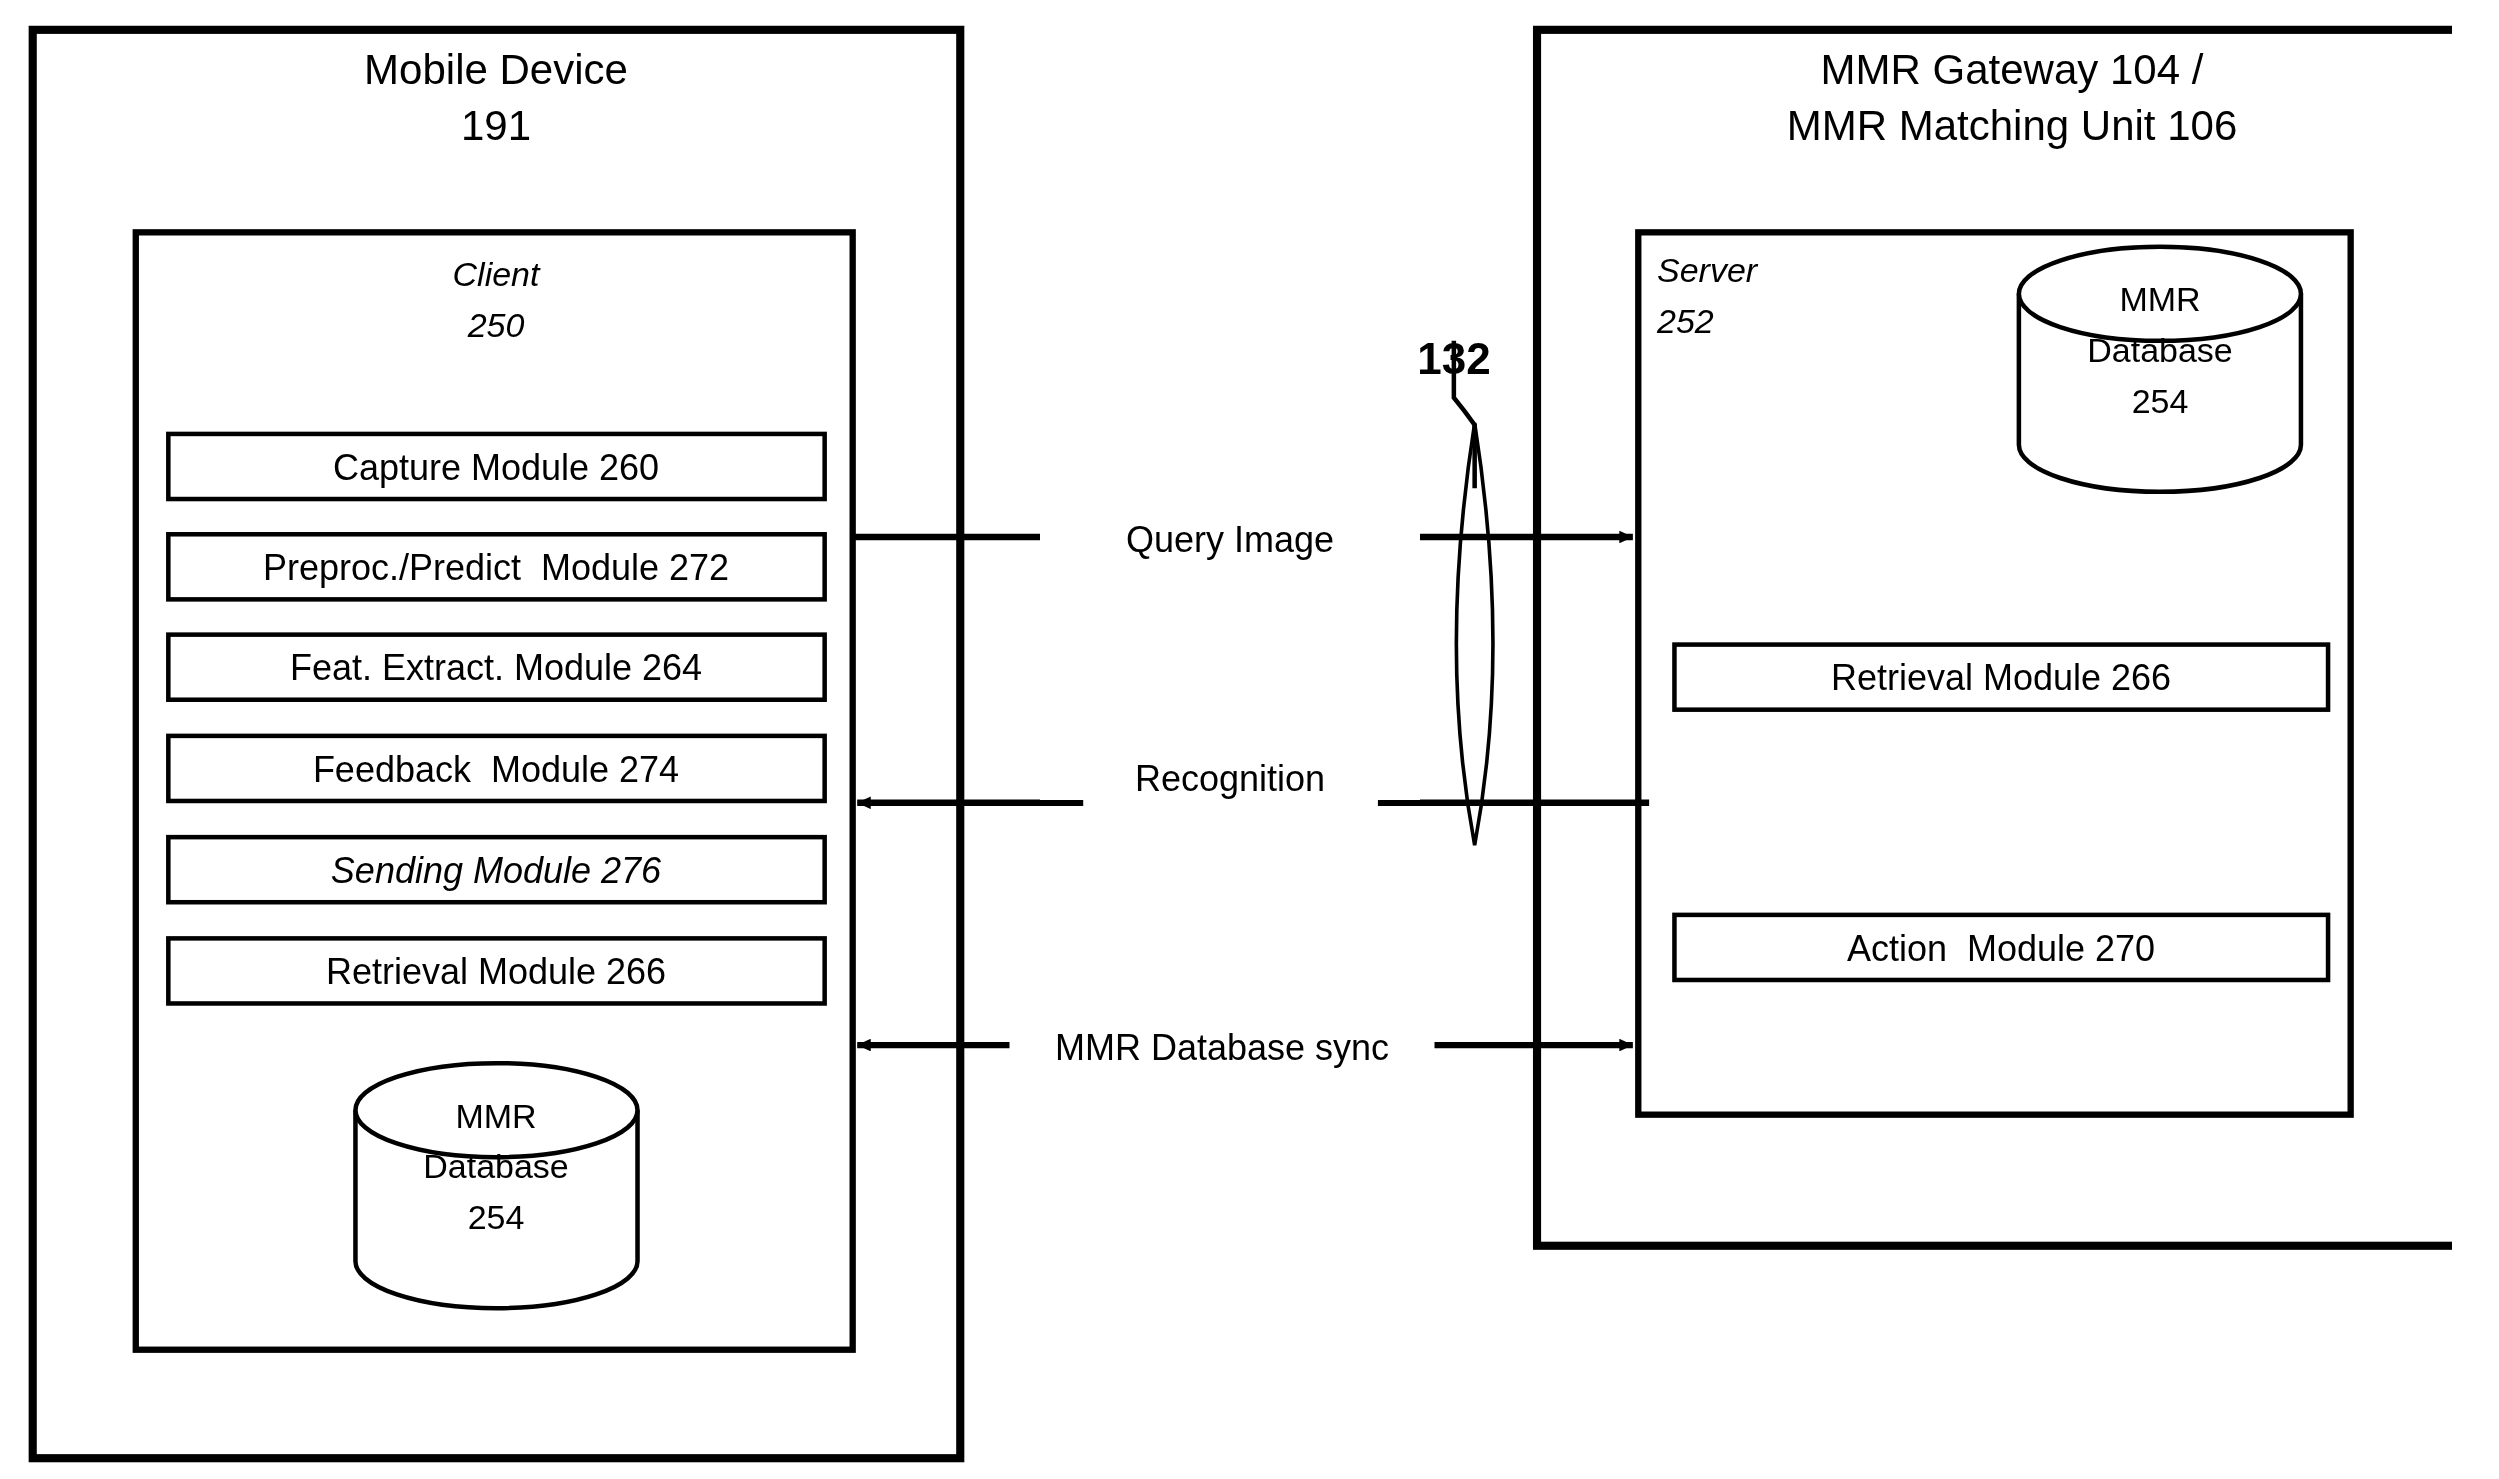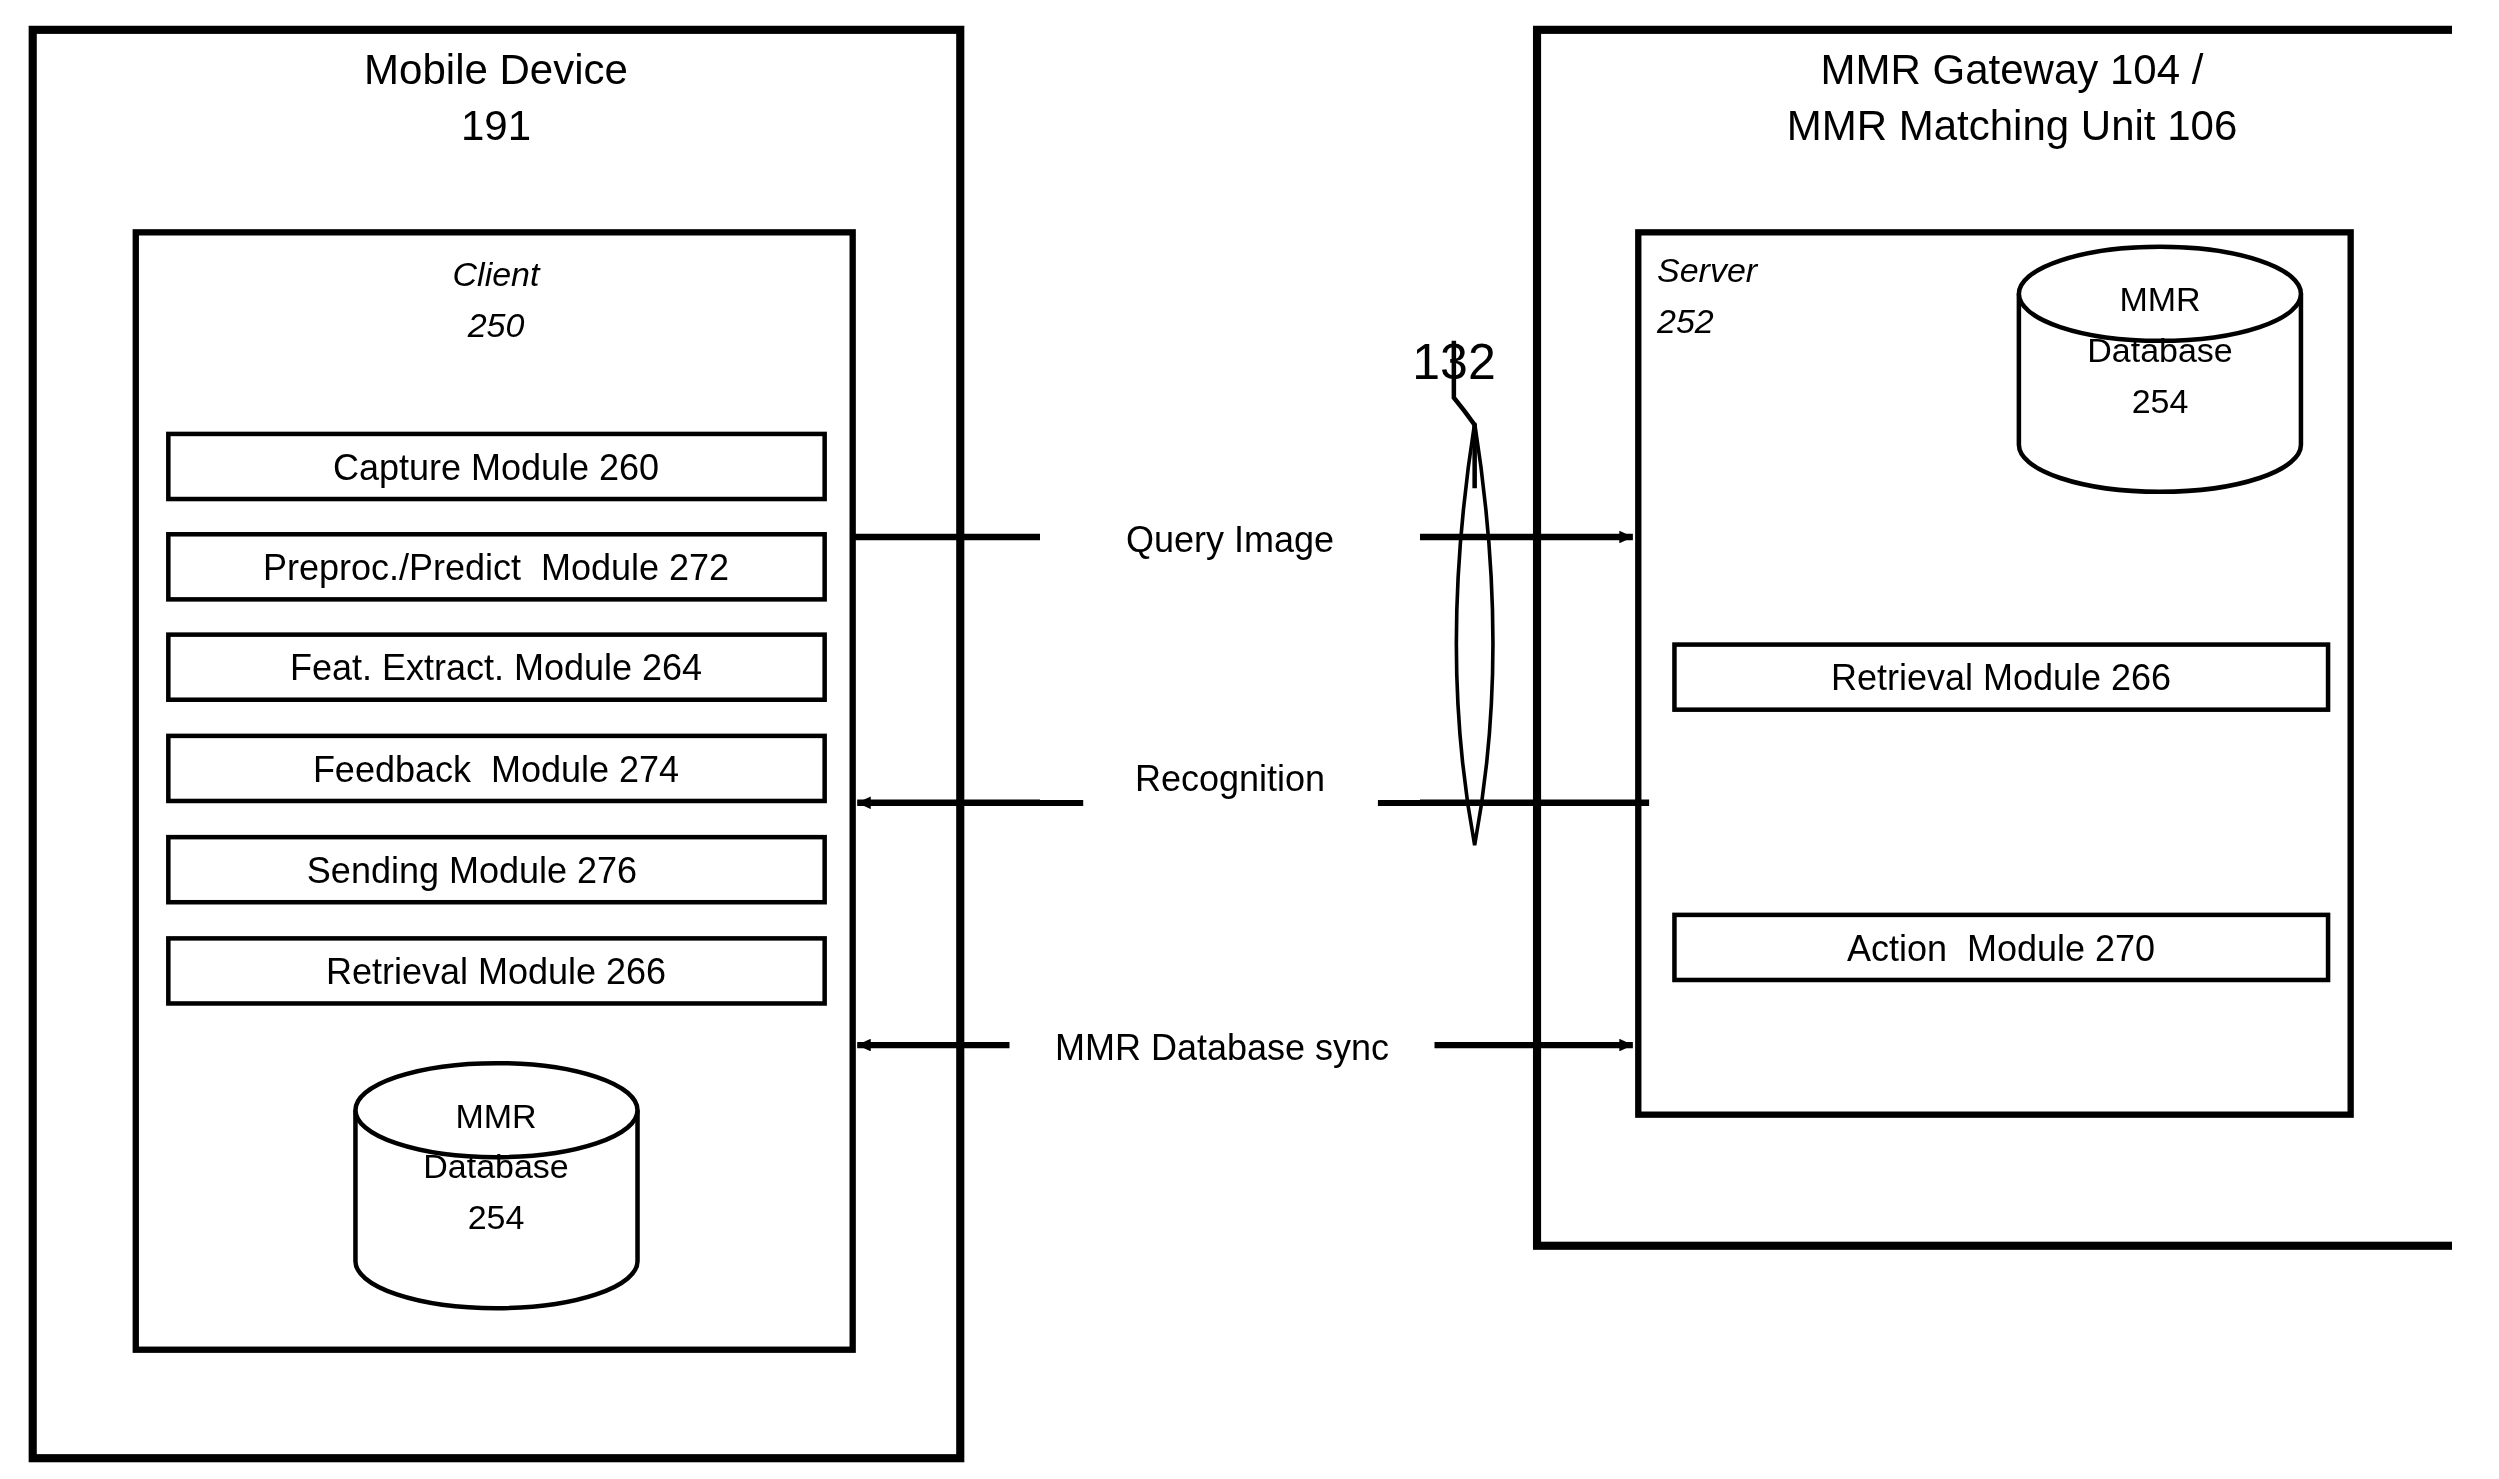--- a/index.html
+++ b/index.html
@@ -46,21 +46,22 @@
   .module-label {
     font-size: 36px;
   }
   .db-label {
     font-size: 34px;
   }
   .flow-label {
     font-size: 36px;
   }
   .ref-label {
-    font-size: 50px;
+    font-size: 44px;
+    font-weight: bold;
   }
 </style>
 </head>
 <body>
 
 <div id="canvas">
 
   <svg viewBox="0 0 2765 1636" xmlns="http://www.w3.org/2000/svg">
     <defs>
       <marker id="arrR" markerWidth="16" markerHeight="14" refX="15" refY="7" orient="auto" markerUnits="userSpaceOnUse">
@@ -119,21 +120,21 @@
   <div class="txt ctr panel-title" style="left:496px; top:45px; width:723px;">Mobile Device</div>
   <div class="txt ctr panel-title" style="left:496px; top:101px; width:723px;">191</div>
 
   <div class="txt ctr inner-title" style="left:496px; top:254px; width:633px;">Client</div>
   <div class="txt ctr inner-title" style="left:496px; top:305px; width:633px;">250</div>
 
   <div class="txt ctr module-label" style="left:496px; top:447px; width:669px;">Capture Module 260</div>
   <div class="txt ctr module-label" style="left:496px; top:547px; width:669px;">Preproc./Predict  Module 272</div>
   <div class="txt ctr module-label" style="left:496px; top:647px; width:669px;">Feat. Extract. Module 264</div>
   <div class="txt ctr module-label" style="left:496px; top:749px; width:669px;">Feedback  Module 274</div>
-  <div class="txt ctr module-label" style="left:472px; top:850px; width:669px;">Sending Module 276</div>
+  <div class="txt ctr module-label" style="left:496px; top:850px; width:669px;font-style:italic;">Sending Module 276</div>
   <div class="txt ctr module-label" style="left:496px; top:951px; width:669px;">Retrieval Module 266</div>
 
   <div class="txt ctr db-label" style="left:496px; top:1096px; width:362px;">MMR</div>
   <div class="txt ctr db-label" style="left:496px; top:1146px; width:362px;">Database</div>
   <div class="txt ctr db-label" style="left:496px; top:1197px; width:362px;">254</div>
 
   <div class="txt ctr panel-title" style="left:2012px; top:45px; width:814px;">MMR Gateway 104 /</div>
   <div class="txt ctr panel-title" style="left:2012px; top:101px; width:814px;">MMR Matching Unit 106</div>
 
   <div class="txt inner-title" style="left:1657px; top:250px;">Server</div>

